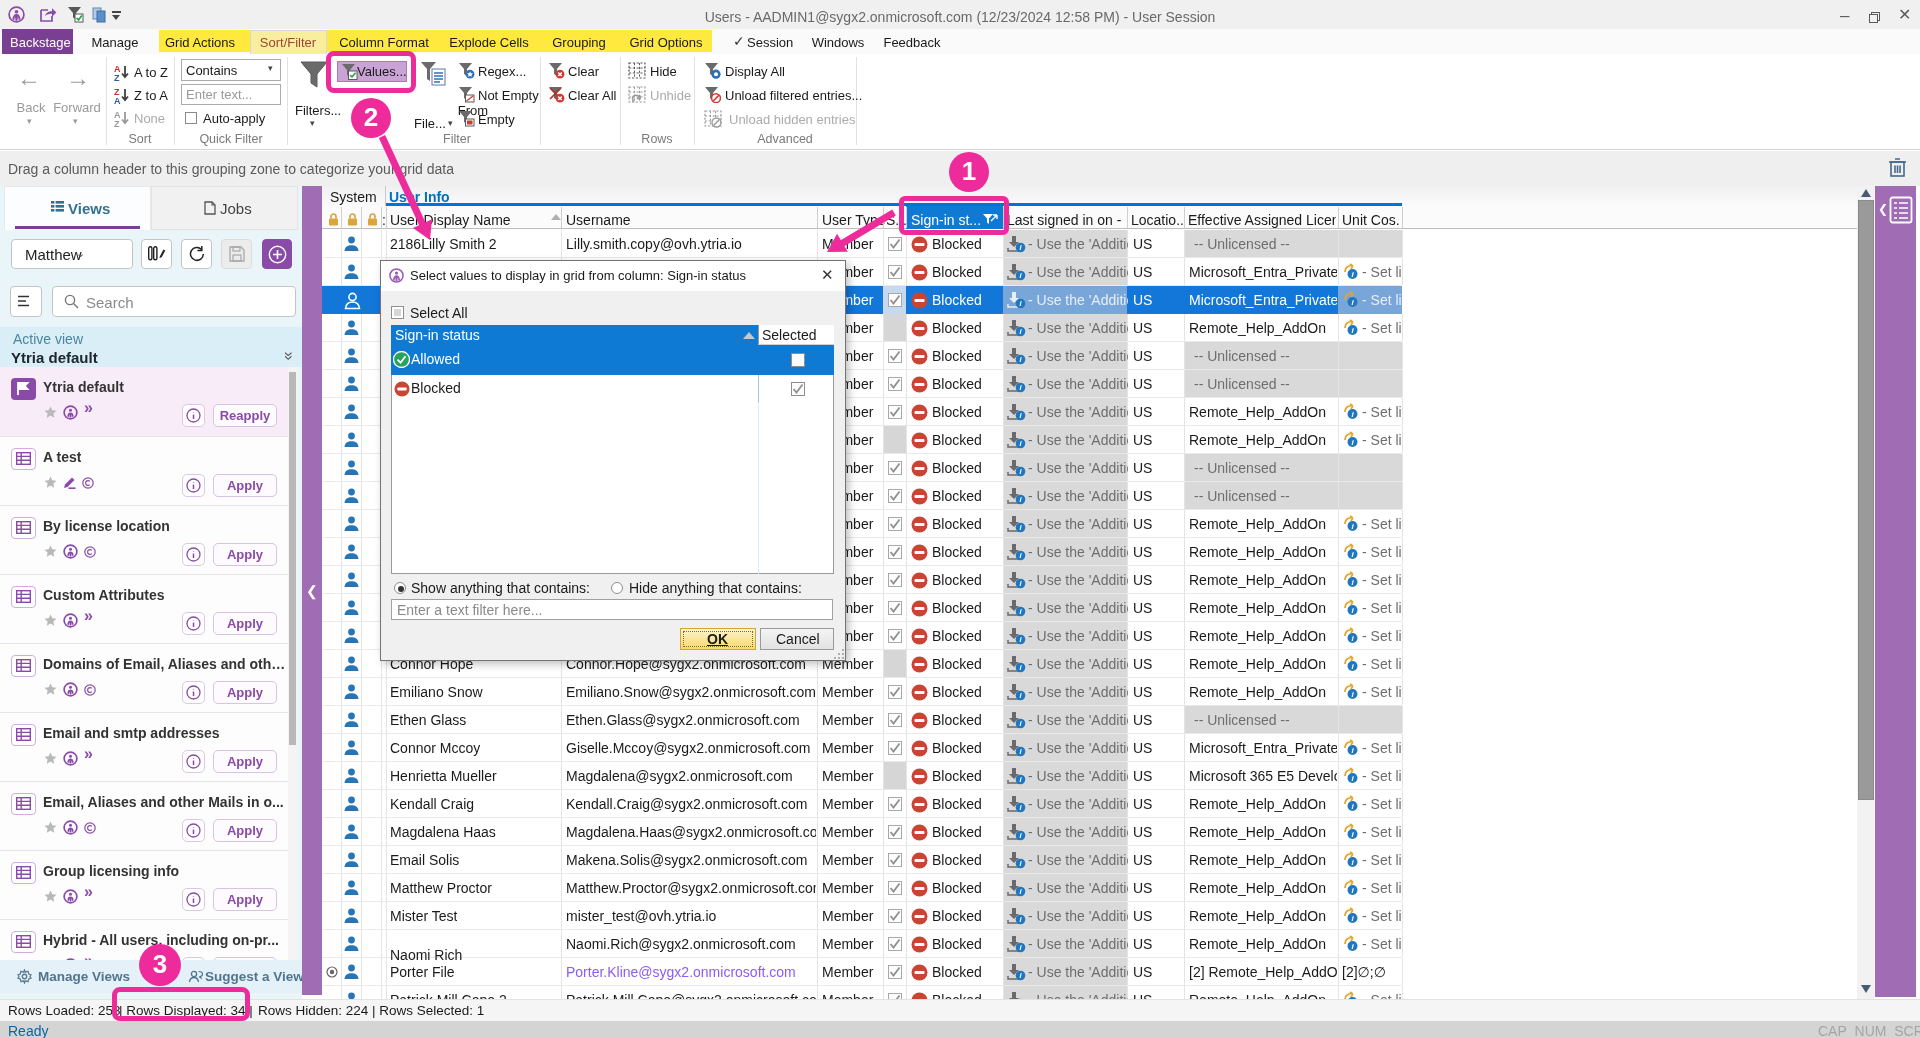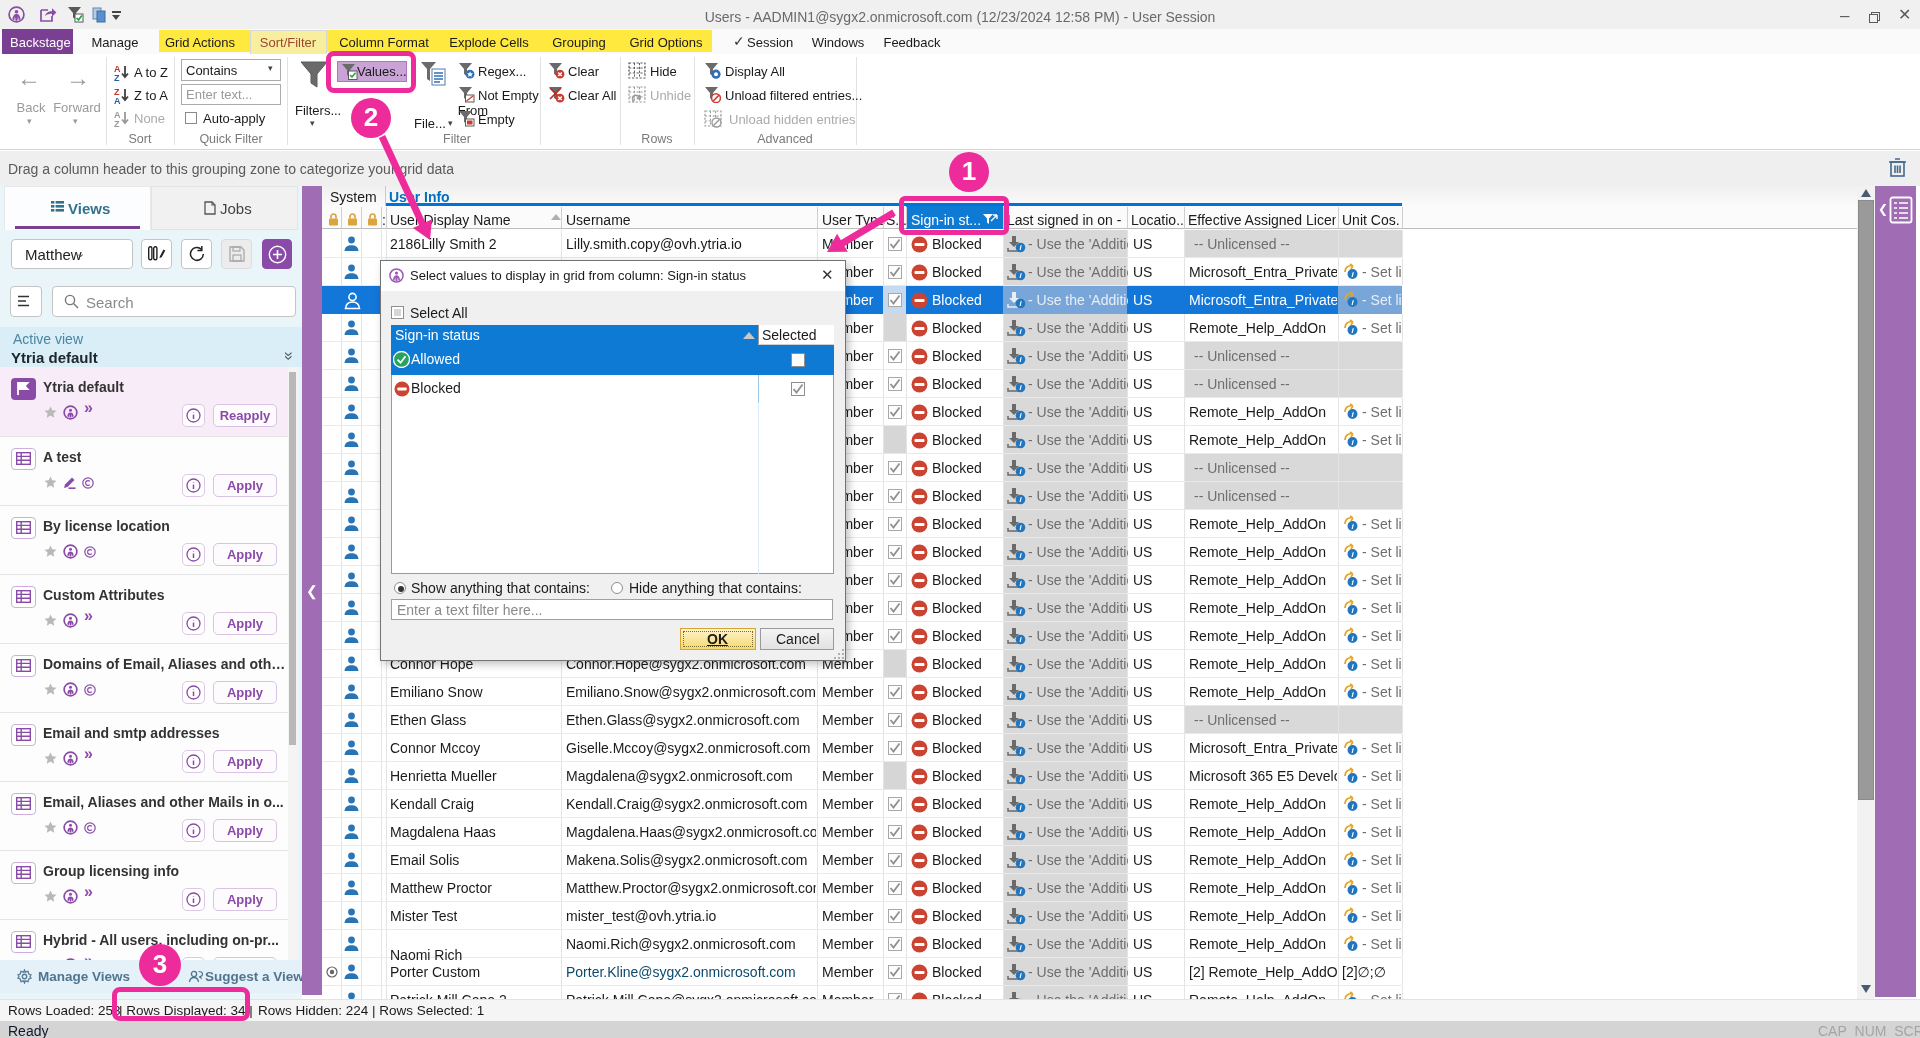--- a/index.html
+++ b/index.html
@@ -1649,22 +1649,22 @@
     <div class="ab" style="left:1016px;top:772px;width:1px;height:27px;background:#e4e4e4;"></div>
     <div class="ab" style="left:1080px;top:772px;width:1px;height:27px;background:#e4e4e4;"></div>
     <svg class="ab" style="left:21px;top:777px;" width="17" height="17" viewBox="0 0 17 17">
       <circle cx="8.5" cy="5" r="3.4" fill="#2775b5"></circle>
       <path d="M1.5 16 C2 11.5 4.5 10.2 8.5 10.2 C12.5 10.2 15 11.5 15.5 16 Z" fill="#2775b5"></path>
     </svg>
     <svg class="ab" style="left:4px;top:780px;" width="12" height="12" viewBox="0 0 12 12">
       <circle cx="6" cy="6" r="5" fill="none" stroke="#666" stroke-width="1.2"></circle>
       <circle cx="6" cy="6" r="2.2" fill="#666"></circle>
     </svg>
-    <div class="tx" style="left:68px;top:778px;font-size:14px;color:#1a1a1a;max-width:170px;overflow:hidden;">Porter Custom</div>
-    <div class="tx" style="left:244px;top:778px;font-size:14px;color:#0c4a6e;max-width:250px;overflow:hidden;">Porter.Kline@sygx2.onmicrosoft.com</div>
+    <div class="tx" style="left:68px;top:778px;font-size:14px;color:#1a1a1a;max-width:170px;overflow:hidden;">Porter File</div>
+    <div class="tx" style="left:244px;top:778px;font-size:14px;color:#8b5cf6;max-width:250px;overflow:hidden;">Porter.Kline@sygx2.onmicrosoft.com</div>
     <div class="tx" style="left:500px;top:778px;font-size:14px;color:#1a1a1a;">Member</div>
     <div class="ab" style="left:566px;top:779px;width:14px;height:14px;background:#fdfdfd;border:1px solid #a8a8a8;"></div>
     <svg class="ab" style="left:567px;top:780px;" width="12" height="12" viewBox="0 0 12 12">
       <path d="M1.5 6 L4.5 9.5 L10.5 1.5" fill="none" stroke="#8f8f8f" stroke-width="1.8"></path>
     </svg>
     <svg class="ab" style="left:589px;top:778px;" width="17" height="17" viewBox="0 0 17 17">
       <circle cx="8.5" cy="8.5" r="8" fill="#cb4431"></circle>
       <rect x="3.5" y="7" width="10" height="3" rx="1" fill="#fff"></rect>
     </svg>
     <div class="tx" style="left:610px;top:778px;font-size:14px;color:#1a1a1a;">Blocked</div>
@@ -1732,21 +1732,21 @@
 <div class="tx" style="left:1878px;top:202px;font-size:12px;color:#fff;">❮</div>
 <svg class="ab" style="left:1889px;top:196px;" width="24" height="28" viewBox="0 0 24 28">
     <rect x="1.5" y="1.5" width="21" height="25" rx="2" fill="none" stroke="#fff" stroke-width="1.8"></rect>
     <path d="M5 7 L8 7 M10 7 L19 7 M5 12 L8 12 M10 12 L19 12 M5 17 L8 17 M10 17 L19 17 M5 22 L8 22 M10 22 L19 22" stroke="#fff" stroke-width="1.6"></path>
   </svg>
 <div class="ab" style="left:0;top:999px;width:1920px;height:22px;background:#f5f5f5;border-top:1px solid #e2e2e2;"></div>
 <div class="tx" style="left:8px;top:1003px;font-size:13.5px;color:#1a1a1a;">Rows Loaded: 258</div>
 <div class="tx" style="left:119px;top:1003px;font-size:13.5px;color:#1a1a1a;">| Rows Displayed: 34 |</div>
 <div class="tx" style="left:258px;top:1003px;font-size:13.5px;color:#1a1a1a;">Rows Hidden: 224 | Rows Selected: 1</div>
 <div class="ab" style="left:0;top:1021px;width:1920px;height:17px;background:#d4d4d4;"></div>
-<div class="tx" style="left:8px;top:1023px;font-size:14px;color:#0f172a;">Ready</div>
+<div class="tx" style="left:8px;top:1023px;font-size:14px;color:#0369a1;">Ready</div>
 <div class="tx" style="left:1818px;top:1023px;font-size:14px;color:#a5a5a5;">CAP&nbsp;&nbsp;NUM&nbsp;&nbsp;SCRL</div>
 <div class="ab" style="left:380px;top:260px;width:466px;height:401px;background:#f0f0f0;border:1px solid #747474;box-shadow:3px 3px 8px rgba(0,0,0,0.25);"></div>
 <div class="ab" style="left:381px;top:261px;width:464px;height:30px;background:#fff;"></div>
 <svg class="ab" style="left:389px;top:268px;" width="15" height="15" viewBox="0 0 16 16">
     <circle cx="8" cy="8" r="7" fill="none" stroke="#9b59b6" stroke-width="1.6"></circle>
     <circle cx="8" cy="5.4" r="1.7" fill="#9b59b6"></circle>
     <path d="M4.2 12.5 C4.8 8.8 6 7.6 8 7.6 C10 7.6 11.2 8.8 11.8 12.5 L10.2 13.6 L9.4 9.8 L8.9 13.9 L7.1 13.9 L6.6 9.8 L5.8 13.6 Z" fill="#9b59b6"></path>
   </svg>
 <div class="tx" style="left:410px;top:268px;font-size:13px;color:#1a1a1a;">Select values to display in grid from column: Sign-in status</div>
 <div class="tx" style="left:821px;top:266px;font-size:15px;color:#333;">✕</div>

